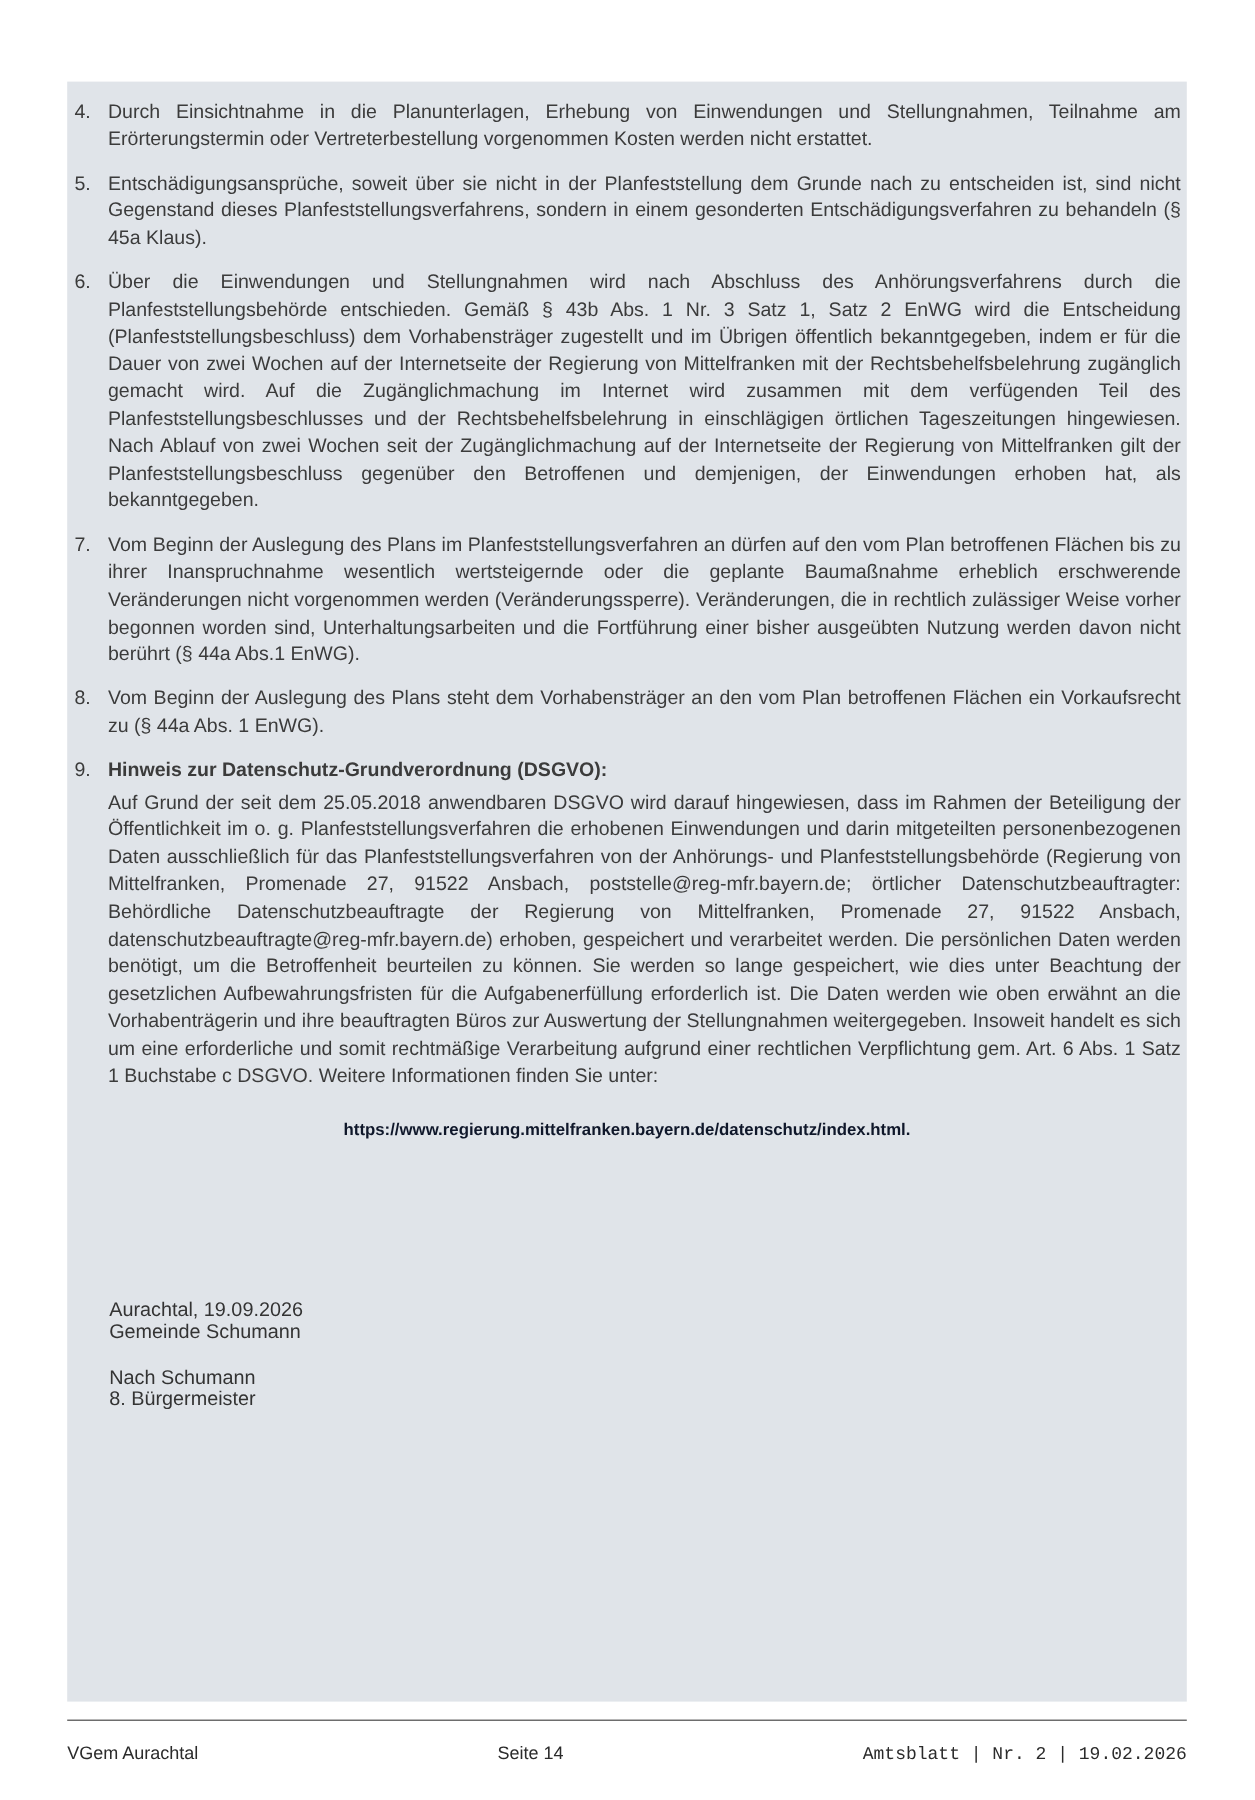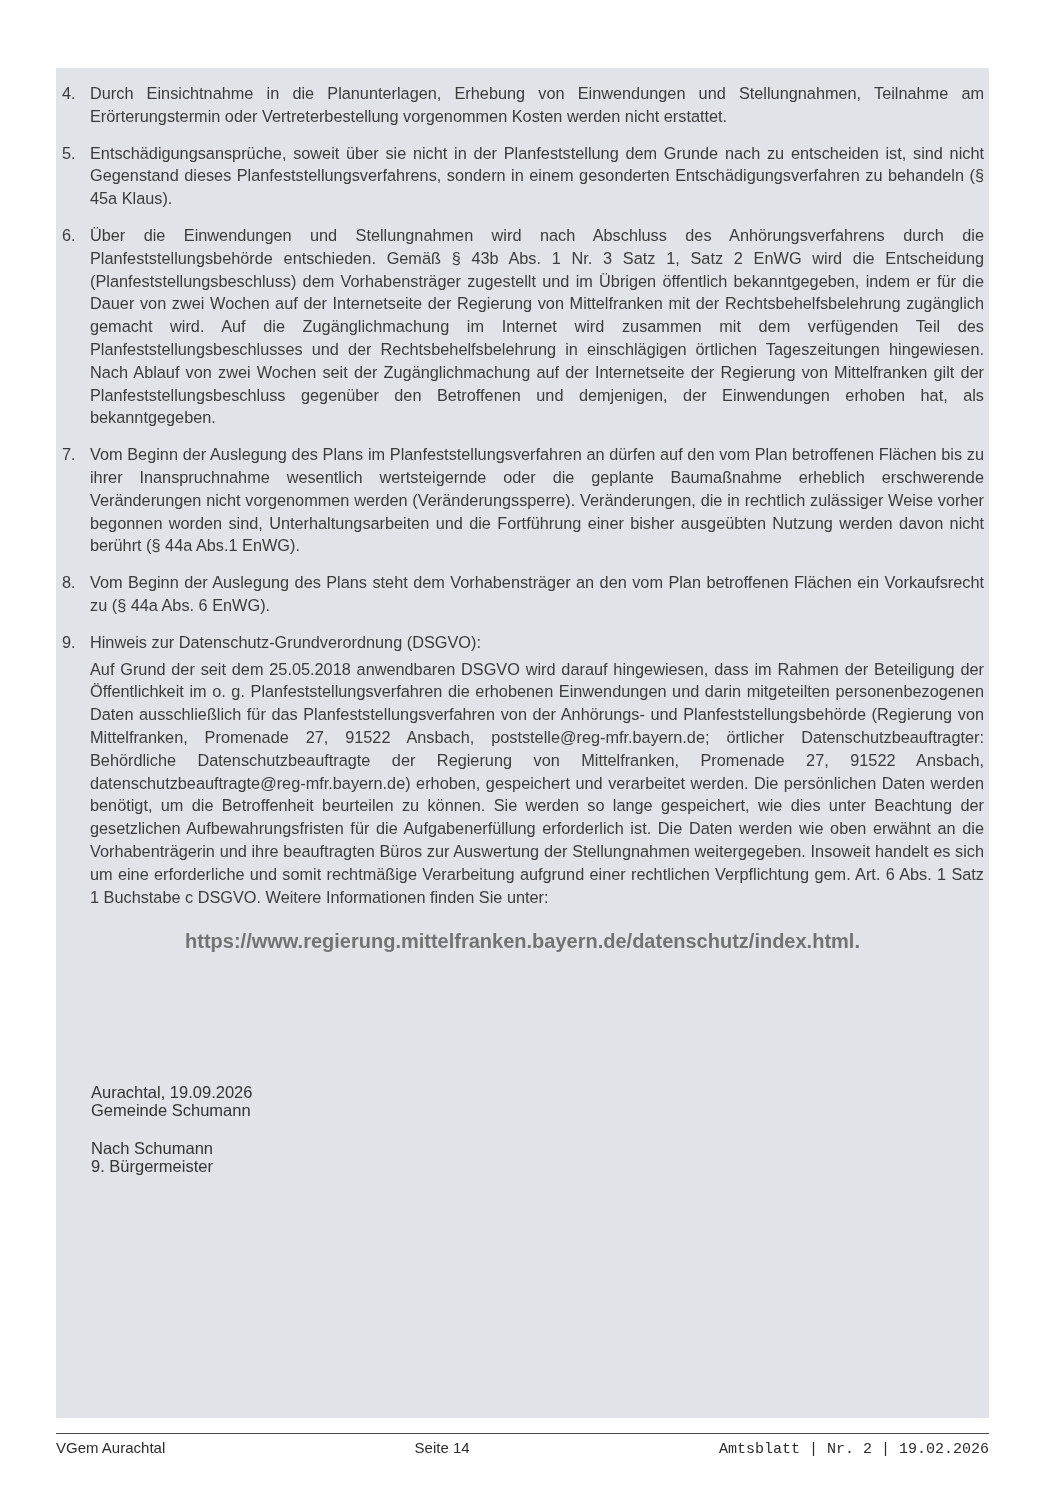--- a/index.html
+++ b/index.html
@@ -33,52 +33,53 @@
   .doc-item .num {
     flex: 0 0 28px;
     width: 28px;
   }
   .doc-item .body {
     flex: 1;
     text-align: justify;
   }
   .doc-item .heading {
     margin-bottom: 4px;
+    font-weight: bold;
   }
   .doc-item .sub-text {
     text-align: justify;
   }
   .url-line {
     position: absolute;
     left: 0;
     right: 0;
     top: 862px;
     text-align: center;
     font-weight: bold;
-    font-size: 20px;
-    color: #737373;
+    font-size: 14px;
+    color: #0f172a;
   }
   .signature {
     position: absolute;
     left: 35px;
     top: 1016px;
     font-size: 16.5px;
     line-height: 17.5px;
     color: #333333;
   }
   .signature .block2 {
     margin-top: 21px;
   }
   .page-footer {
     position: absolute;
     left: 56px;
     top: 1433px;
     width: 933px;
     border-top: 1px solid #4a4a4a;
-    padding-top: 5px;
+    padding-top: 19px;
     display: flex;
     justify-content: space-between;
     align-items: baseline;
     font-size: 15px;
     color: #2b2b2b;
     gap: 40px;
   }
   .page-footer .f-left  { text-align: left;  }
   .page-footer .f-center{ text-align: center;}
   .page-footer .f-right { text-align: right; font-family: Liberation Mono, monospace; }
@@ -103,41 +104,41 @@
     <span class="body">Über die Einwendungen und Stellungnahmen wird nach Abschluss des Anhörungsverfahrens durch die Planfeststellungsbehörde entschieden. Gemäß § 43b Abs. 1 Nr. 3 Satz 1, Satz 2 EnWG wird die Entscheidung (Planfeststellungsbeschluss) dem Vorhabensträger zugestellt und im Übrigen öffentlich bekanntgegeben, indem er für die Dauer von zwei Wochen auf der Internetseite der Regierung von Mittelfranken mit der Rechtsbehelfsbelehrung zugänglich gemacht wird. Auf die Zugänglichmachung im Internet wird zusammen mit dem verfügenden Teil des Planfeststellungsbeschlusses und der Rechtsbehelfsbelehrung in einschlägigen örtlichen Tageszeitungen hingewiesen. Nach Ablauf von zwei Wochen seit der Zugänglichmachung auf der Internetseite der Regierung von Mittelfranken gilt der Planfeststellungsbeschluss gegenüber den Betroffenen und demjenigen, der Einwendungen erhoben hat, als bekanntgegeben.</span>
   </div>
 
   <div class="doc-item">
     <span class="num">7.</span>
     <span class="body">Vom Beginn der Auslegung des Plans im Planfeststellungsverfahren an dürfen auf den vom Plan betroffenen Flächen bis zu ihrer Inanspruchnahme wesentlich wertsteigernde oder die geplante Baumaßnahme erheblich erschwerende Veränderungen nicht vorgenommen werden (Veränderungssperre). Veränderungen, die in rechtlich zulässiger Weise vorher begonnen worden sind, Unterhaltungsarbeiten und die Fortführung einer bisher ausgeübten Nutzung werden davon nicht berührt (§ 44a Abs.1 EnWG).</span>
   </div>
 
   <div class="doc-item">
     <span class="num">8.</span>
-    <span class="body">Vom Beginn der Auslegung des Plans steht dem Vorhabensträger an den vom Plan betroffenen Flächen ein Vorkaufsrecht zu (§ 44a Abs. 6 EnWG).</span>
+    <span class="body">Vom Beginn der Auslegung des Plans steht dem Vorhabensträger an den vom Plan betroffenen Flächen ein Vorkaufsrecht zu (§ 44a Abs. 1 EnWG).</span>
   </div>
 
   <div class="doc-item">
     <span class="num">9.</span>
     <span class="body">
       <span class="heading" style="display:block;">Hinweis zur Datenschutz-Grundverordnung (DSGVO):</span>
       <span class="sub-text" style="display:block;">Auf Grund der seit dem 25.05.2018 anwendbaren DSGVO wird darauf hingewiesen, dass im Rahmen der Beteiligung der Öffentlichkeit im o. g. Planfeststellungsverfahren die erhobenen Einwendungen und darin mitgeteilten personenbezogenen Daten ausschließlich für das Planfeststellungsverfahren von der Anhörungs- und Planfeststellungsbehörde (Regierung von Mittelfranken, Promenade 27, 91522 Ansbach, poststelle@reg-mfr.bayern.de; örtlicher Datenschutzbeauftragter: Behördliche Datenschutzbeauftragte der Regierung von Mittelfranken, Promenade 27, 91522 Ansbach, datenschutzbeauftragte@reg-mfr.bayern.de) erhoben, gespeichert und verarbeitet werden. Die persönlichen Daten werden benötigt, um die Betroffenheit beurteilen zu können. Sie werden so lange gespeichert, wie dies unter Beachtung der gesetzlichen Aufbewahrungsfristen für die Aufgabenerfüllung erforderlich ist. Die Daten werden wie oben erwähnt an die Vorhabenträgerin und ihre beauftragten Büros zur Auswertung der Stellungnahmen weitergegeben. Insoweit handelt es sich um eine erforderliche und somit rechtmäßige Verarbeitung aufgrund einer rechtlichen Verpflichtung gem. Art. 6 Abs. 1 Satz 1 Buchstabe c DSGVO. Weitere Informationen finden Sie unter:</span>
     </span>
   </div>
 
   <div class="url-line">https://www.regierung.mittelfranken.bayern.de/datenschutz/index.html.</div>
 
   <div class="signature">
     <div class="block1">
       <div>Aurachtal, 19.09.2026</div>
       <div>Gemeinde Schumann</div>
     </div>
     <div class="block2">
       <div>Nach Schumann</div>
-      <div>9. Bürgermeister</div>
+      <div>8. Bürgermeister</div>
     </div>
   </div>
 
 </div>
 
 <div class="page-footer">
   <span class="f-left">VGem Aurachtal</span>
   <span class="f-center">Seite 14</span>
   <span class="f-right">Amtsblatt | Nr. 2 | 19.02.2026</span>
 </div>

